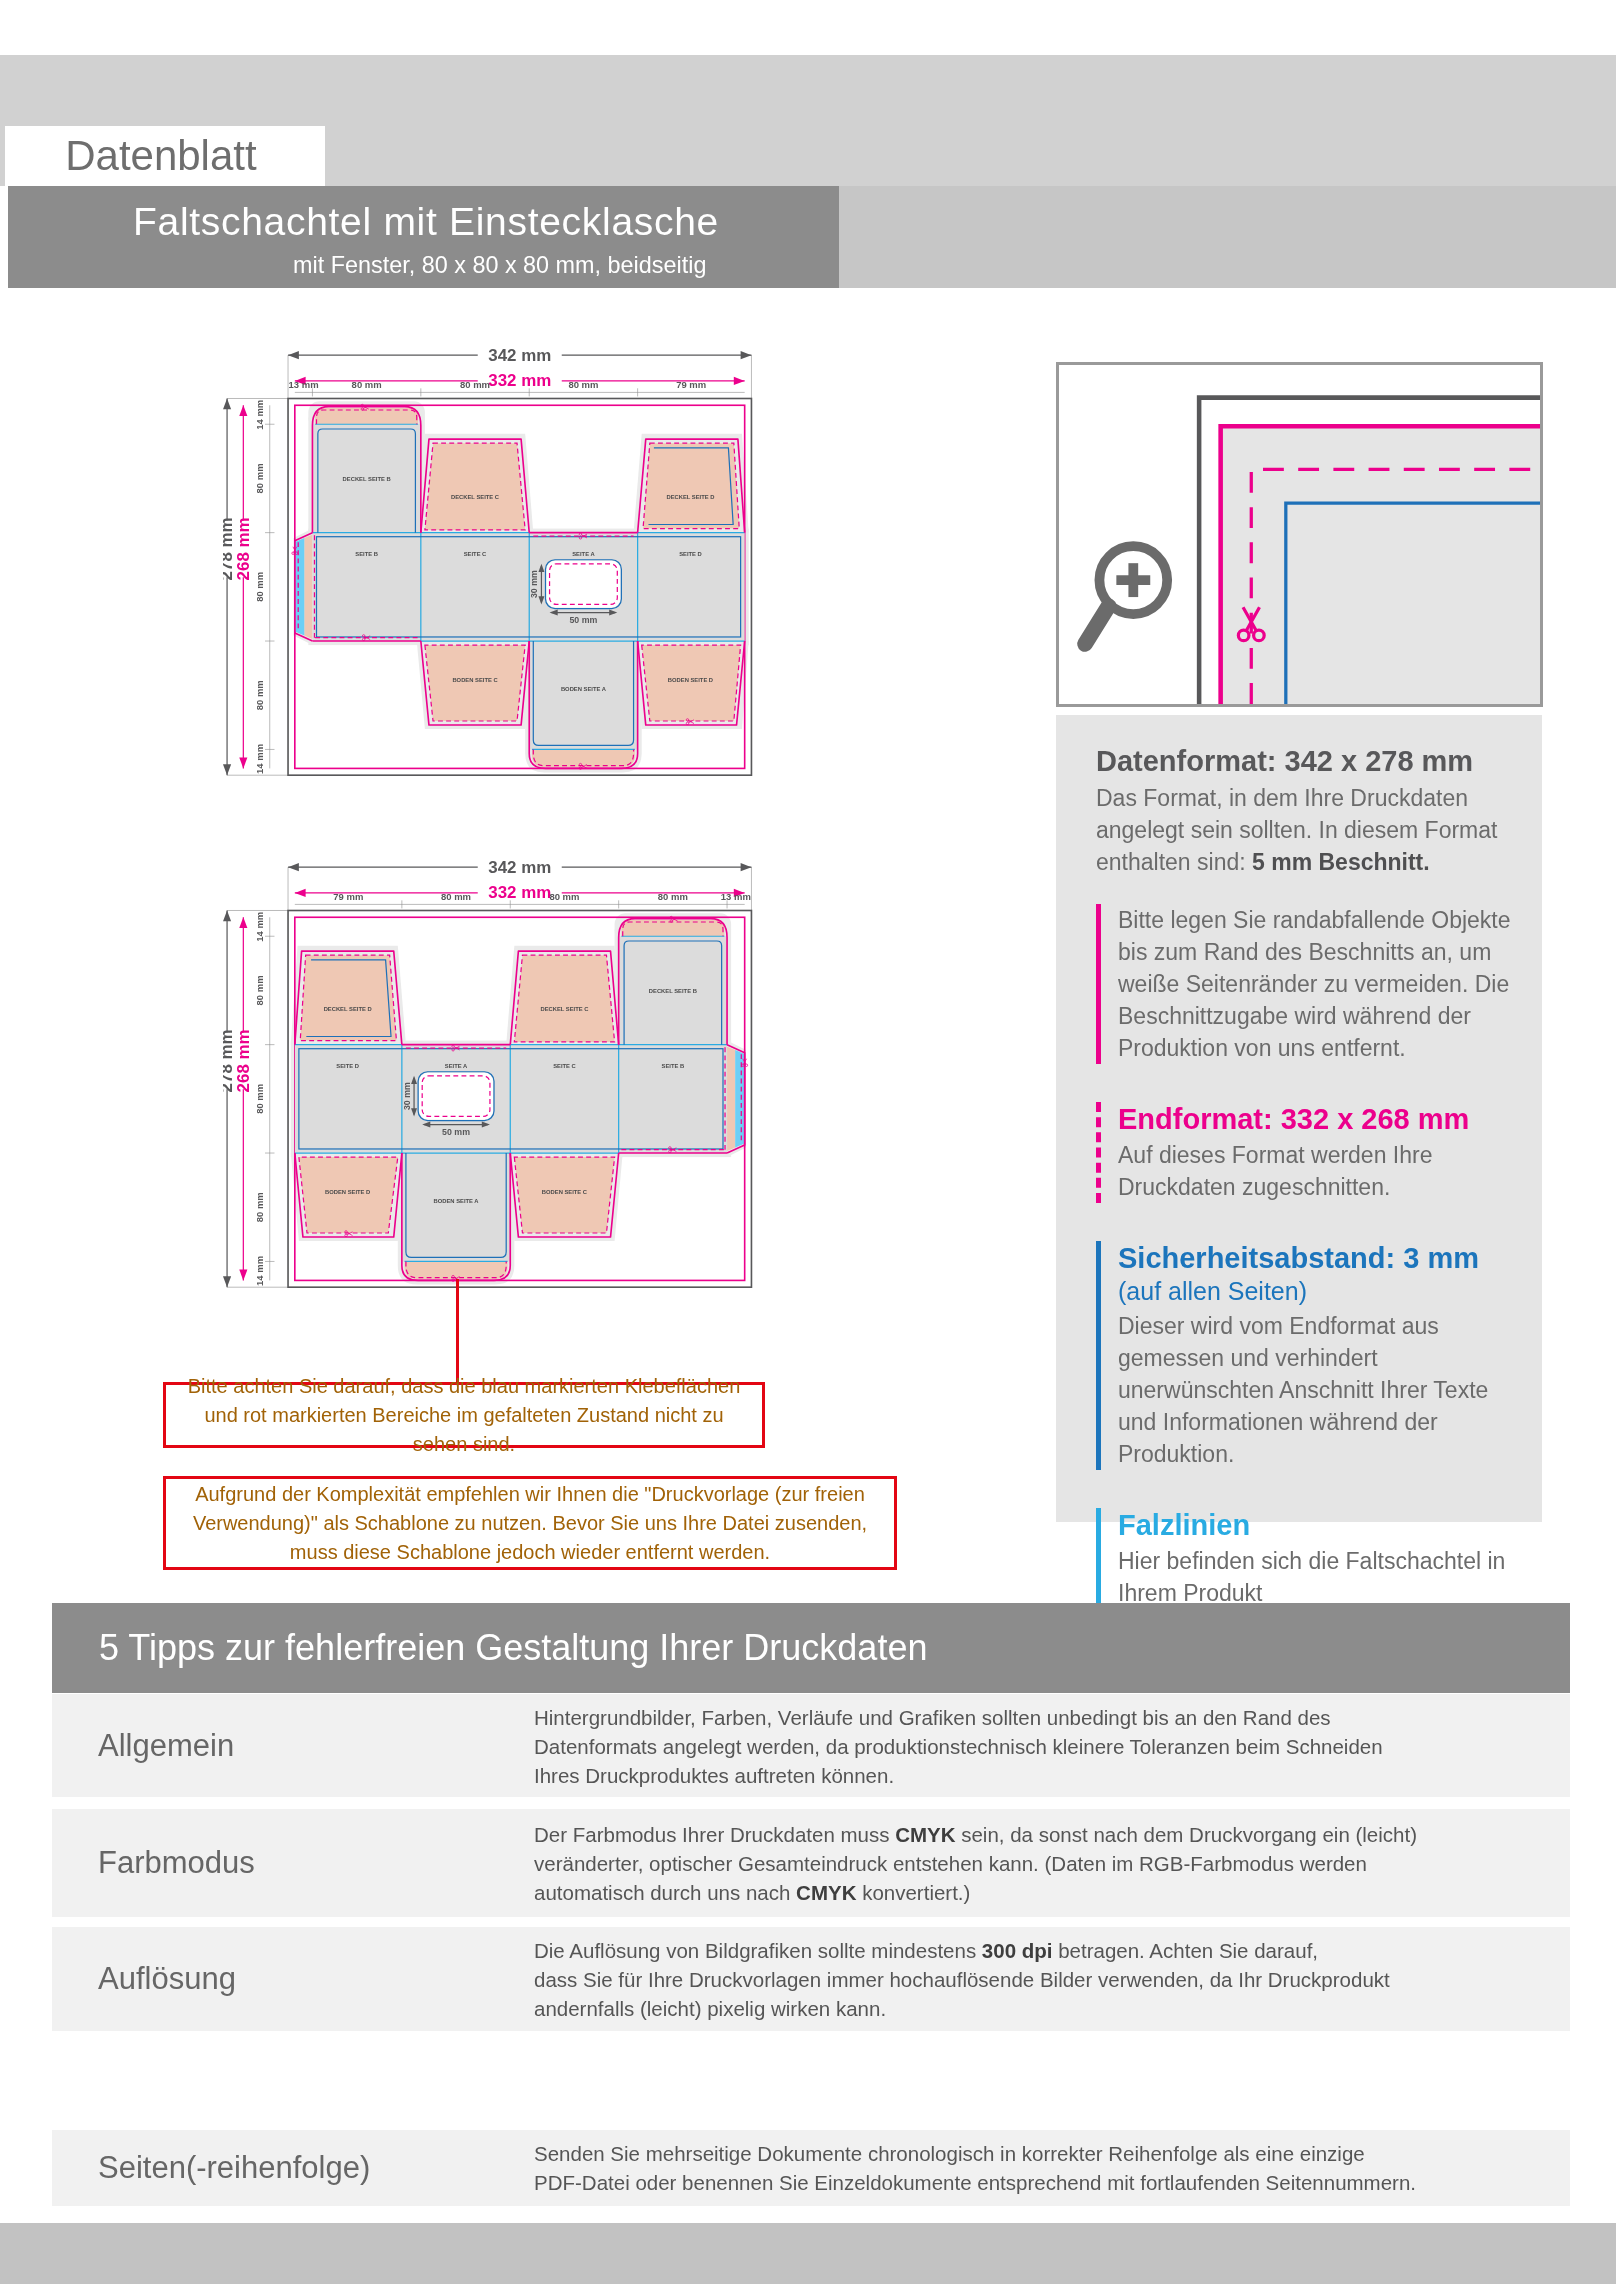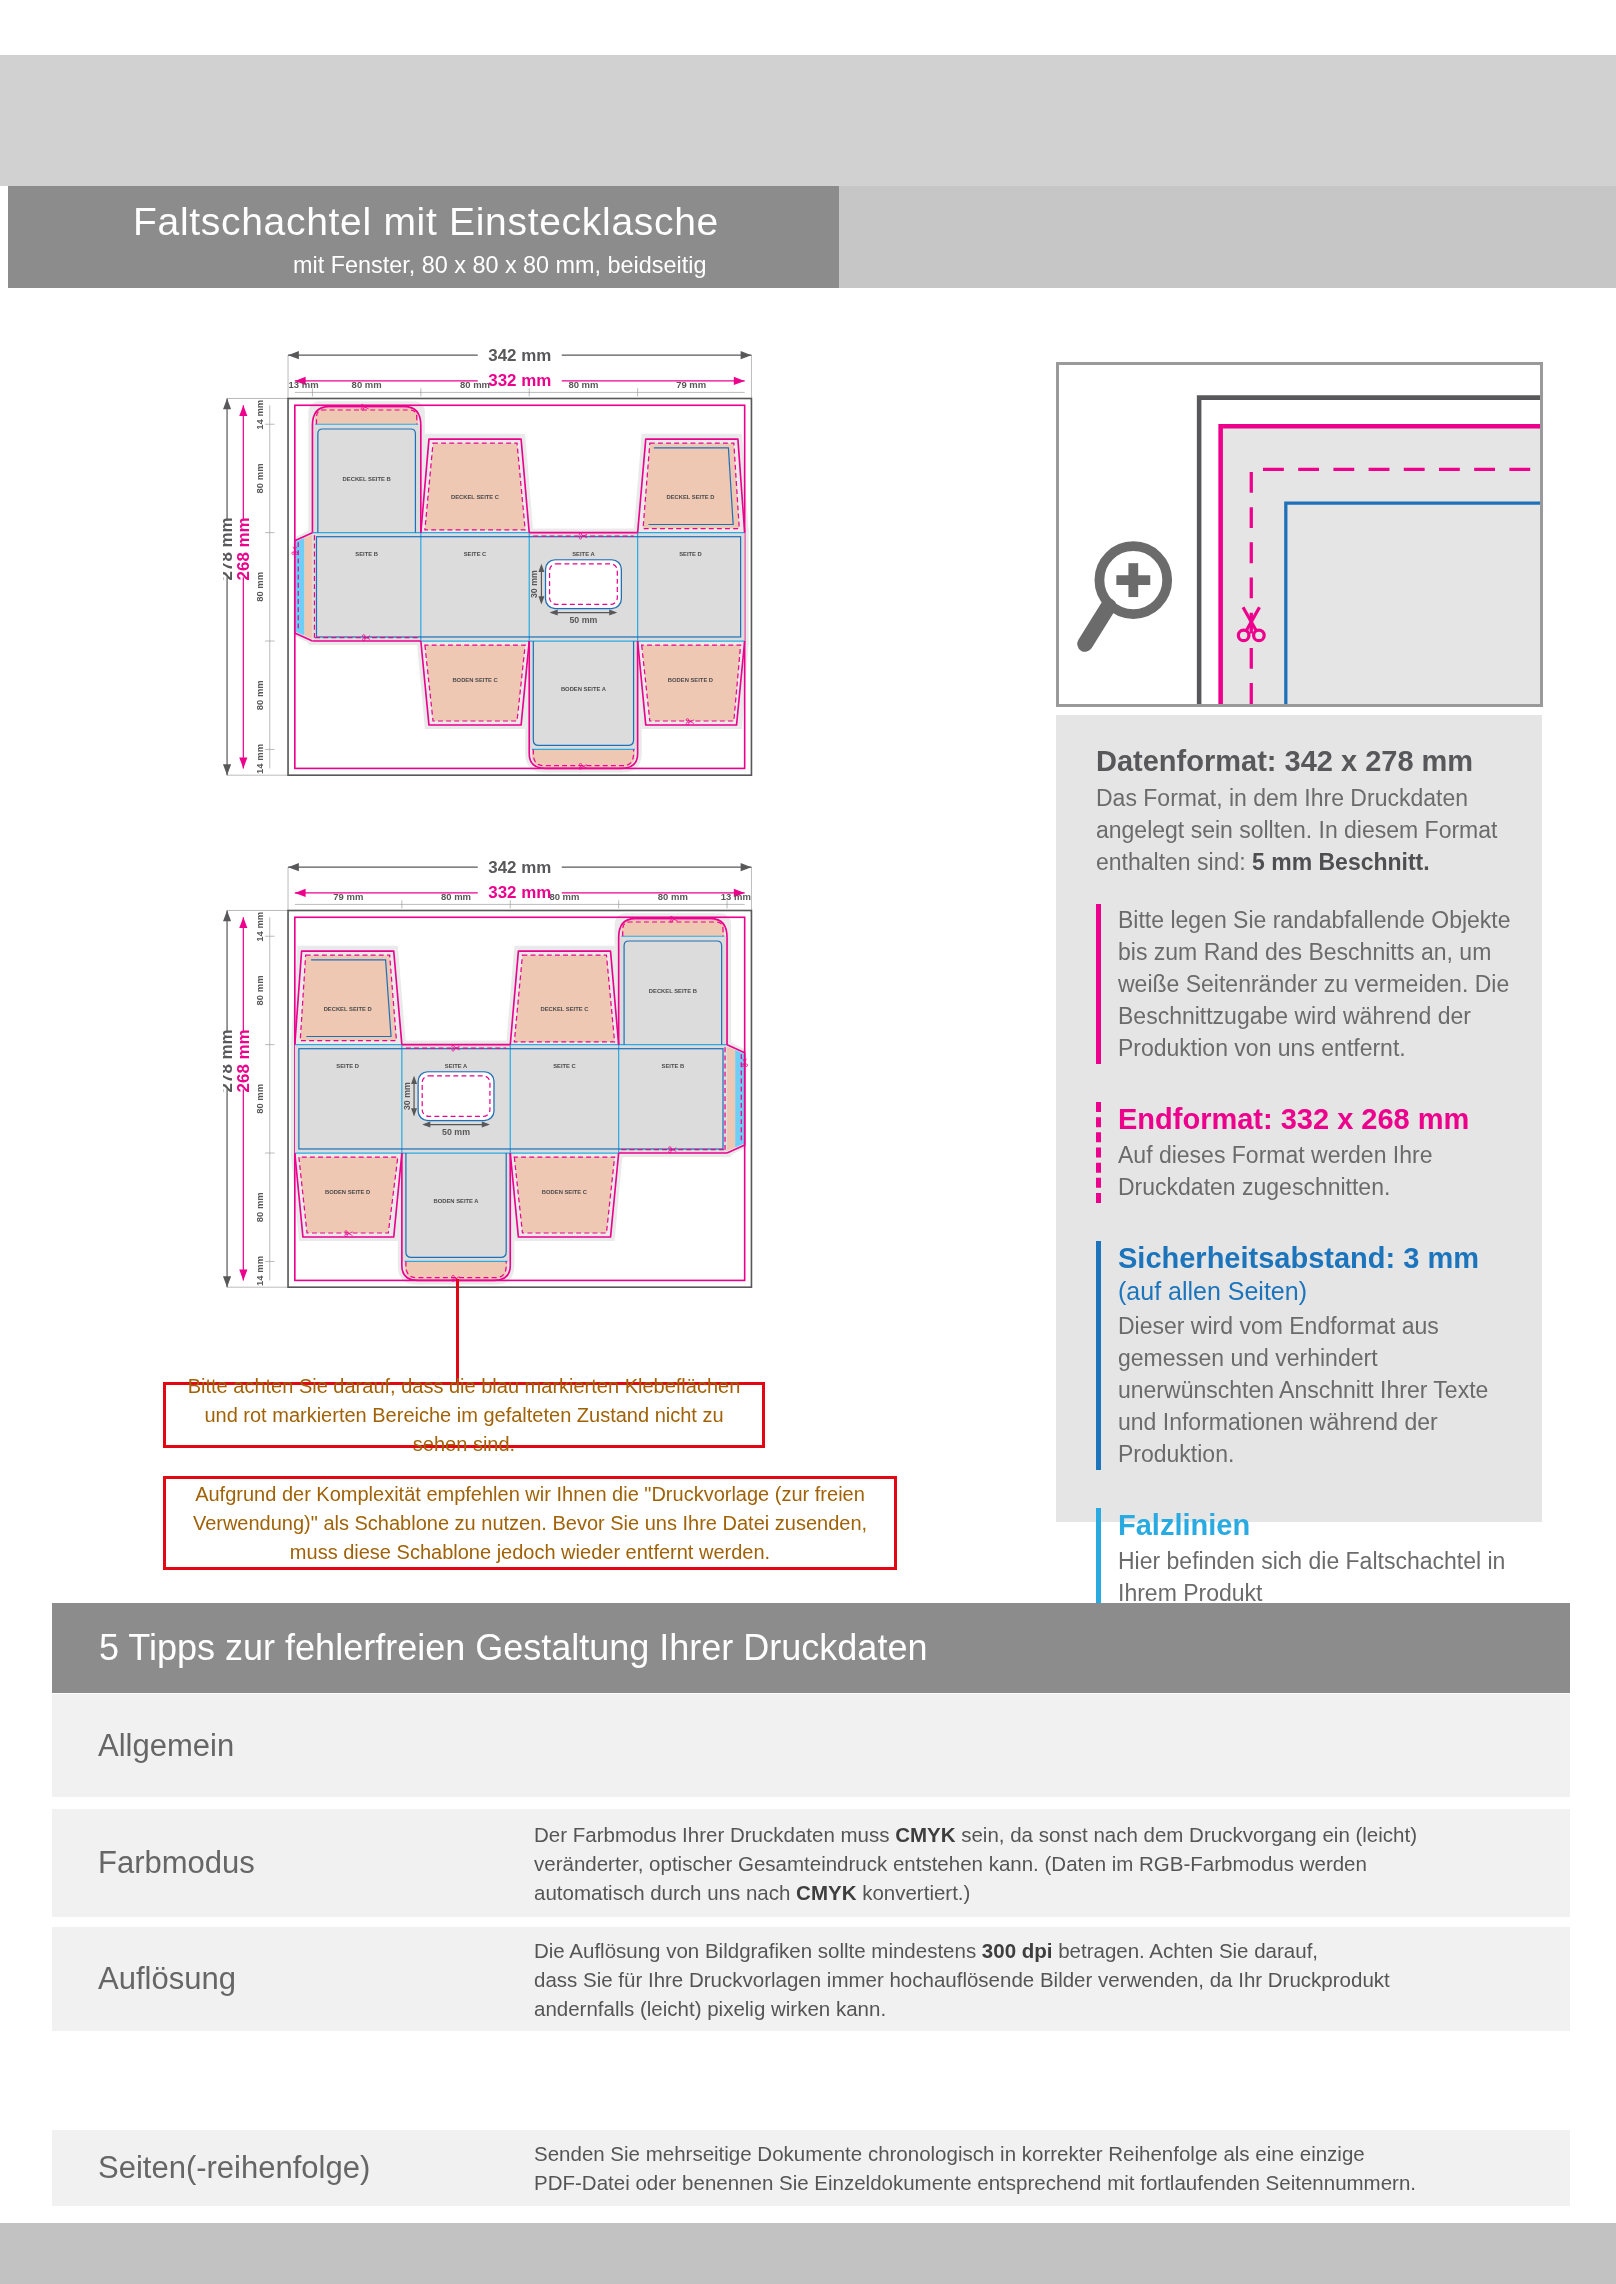--- a/index.html
+++ b/index.html
@@ -71,20 +71,23 @@
 <body>
 
 <div class="page">
 
   <div class="abs header-bg"></div>
   <div class="abs title-band-right"></div>
   <div class="abs title-band">
     <div class="main-title">Faltschachtel mit Einstecklasche</div>
     <div class="sub-title">mit Fenster, 80 x 80 x 80 mm, beidseitig</div>
   </div>
+  <div class="abs datenblatt-box">
+    <span>Datenblatt</span>
+  </div>
 
   <svg class="abs" style="left:223px;top:328px;" width="542" height="454" viewBox="-48 -52 400 335">
     <defs>
       <g id="sc">
           <circle class="sc" cx="-1.3" cy="2.2" r="0.9"></circle>
           <circle class="sc" cx="1.3" cy="2.2" r="0.9"></circle>
         <path class="sc" d="M-0.9,1.5 L1.4,-2.6 M0.9,1.5 L-1.4,-2.6"></path>
         </g>
     </defs>
 
@@ -469,20 +472,21 @@
       <p class="ip-body">Hier befinden sich die Faltschachtel in Ihrem Produkt</p>
     </div>
   </div>
 
   <div class="abs tips-band">
     <span>5 Tipps zur fehlerfreien Gestaltung Ihrer Druckdaten</span>
   </div>
 
   <div class="abs tip-row r1">
     <div class="tip-label">Allgemein</div>
+    <div class="tip-body">Hintergrundbilder, Farben, Verläufe und Grafiken sollten unbedingt bis an den Rand des<br>Datenformats angelegt werden, da produktionstechnisch kleinere Toleranzen beim Schneiden<br>Ihres Druckproduktes auftreten können.</div>
   </div>
   <div class="abs tip-row r2">
     <div class="tip-label">Farbmodus</div>
     <div class="tip-body">Der Farbmodus Ihrer Druckdaten muss <b>CMYK</b> sein, da sonst nach dem Druckvorgang ein (leicht)<br>veränderter, optischer Gesamteindruck entstehen kann. (Daten im RGB-Farbmodus werden<br>automatisch durch uns nach <b>CMYK</b> konvertiert.)</div>
   </div>
   <div class="abs tip-row r3">
     <div class="tip-label">Auflösung</div>
     <div class="tip-body">Die Auflösung von Bildgrafiken sollte mindestens <b>300 dpi</b> betragen. Achten Sie darauf,<br>dass Sie für Ihre Druckvorlagen immer hochauflösende Bilder verwenden, da Ihr Druckprodukt<br>andernfalls (leicht) pixelig wirken kann.</div>
   </div>
   <div class="abs tip-row r5">

